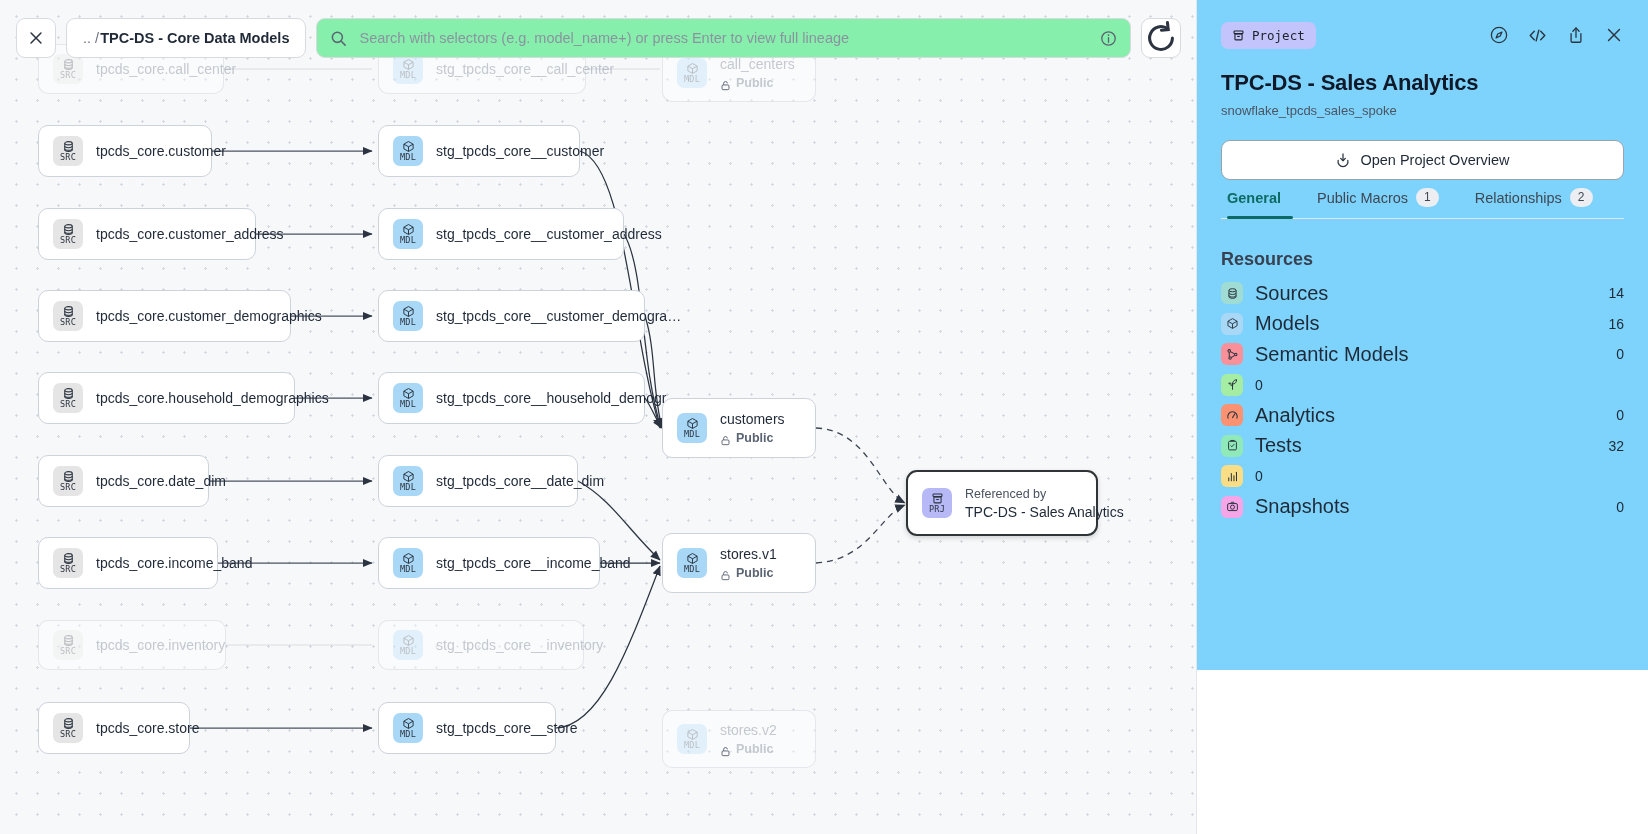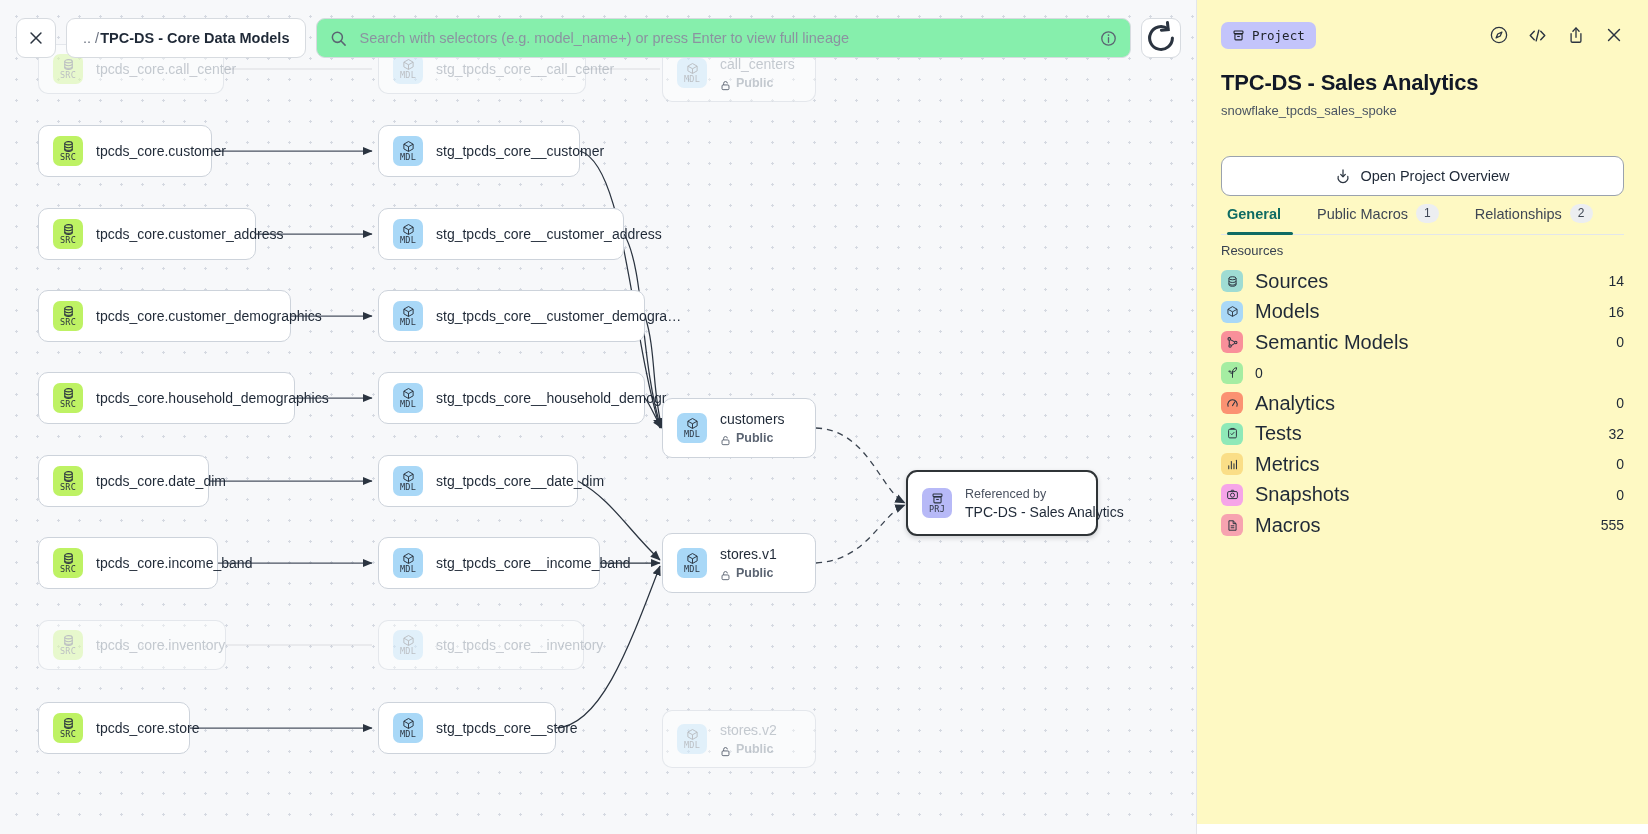--- a/index.html
+++ b/index.html
@@ -85,57 +85,57 @@
     width:30px; height:30px; border-radius:7px; flex:none;
     display:flex; flex-direction:column; align-items:center; justify-content:center;
     gap:0px;
   }
   .badge svg { display:block; }
   .badge .bl {
     font-family:"DejaVu Sans Mono", monospace;
     font-size:8.5px; line-height:9px; letter-spacing:.2px;
     color:#2b3440; font-weight:400; margin-top:0px;
   }
-  .badge-src { background:#bef264; }
+  .badge-src { background:#e5e5e5; }
   .badge-mdl { background:#a9d8f7; }
   .badge-prj { background:#b7b9f7; }
   .n-body { display:flex; flex-direction:column; justify-content:center; min-width:0; }
   .n-title { font-size:14px; color:#1f2937; white-space:nowrap; line-height:18px; }
   .n-sub {
     font-size:12.5px; color:#5b6472; display:flex; align-items:flex-end; gap:5px;
     line-height:16px; margin-top:2px; white-space:nowrap;font-weight:bold;
   }
   .n-sub svg { flex:none; }
   .n-pre { font-size:12.5px; color:#4a5260; line-height:16px; white-space:nowrap; }
   .n-name2 { font-size:14px; color:#1f2937; line-height:18px; white-space:nowrap; margin-top:1px; }
 
   
   .panel {
-    width:451px; height:824px; background:#fef9c3; position:relative;
+    width:451px; height:670px; background:#7dd3fc; position:relative;
     padding:0 24px;
   }
   .panel-top {
     display:flex; align-items:center; justify-content:space-between;
     height:56px; padding-top:14px;
   }
   .proj-pill {
     background:#c3c4fb; border-radius:7px; height:27px;
     display:flex; align-items:center; gap:7px; padding:0 11px;
     font-family:"DejaVu Sans Mono", monospace;
     font-size:12.5px; color:#20242b; cursor:pointer;
   }
   .panel-icons { display:flex; align-items:center; gap:18px; }
   .panel-icons .pic { cursor:pointer; display:flex; }
   .panel-title {
     font-size:22px; font-weight:700; color:#111827; margin-top:14px;
     letter-spacing:-.2px;
   }
   .panel-sub { font-size:13px; color:#4b5563; margin-top:7px; }
   .overview-btn {
-    margin-top:38px; height:40px; width:100%;
+    margin-top:22px; height:40px; width:100%;
     border:1px solid #9aa2ae; border-radius:9px; background:#fff;
     display:flex; align-items:center; justify-content:center; gap:9px;
     font-size:14.5px; color:#1f2937; cursor:pointer;
   }
   .tabs {
     display:flex; gap:0; margin-top:8px; border-bottom:1px solid #e3e6ea;
   }
   .tab {
     display:flex; align-items:center; gap:8px;
     padding:0 18px 11px 18px; font-size:14.5px; color:#3f4754;
@@ -146,21 +146,21 @@
   .tab.active::after {
     content:""; position:absolute; left:0; right:8px; bottom:-1px;
     height:3px; background:#0e6b63; border-radius:2px;
   }
   .tab:first-child.active::after { left:6px; right:6px; }
   .tab-count {
     background:#eceef1; border-radius:10px; font-size:12px; color:#3f4754;
     padding:1px 8px; font-weight:400; line-height:17px;
   }
   .sec-label {
-    font-size:13px; font-weight:400; color:#374151; margin-top:8px;
+    font-size:18px; font-weight:700; color:#374151; margin-top:30px;
   }
   .res-list { margin-top:8px; }
   .res-row {
     display:flex; align-items:center; height:30.5px; gap:12px; cursor:pointer;
   }
   .res-ico {
     width:22px; height:22px; border-radius:6px; flex:none;
     display:flex; align-items:center; justify-content:center;
   }
   .res-name { font-size:20px; color:#1f2937; flex:1; }
@@ -723,40 +723,28 @@
         </div>
         <div class="res-row">
           <span class="res-ico" style="background:#fade87">
             <svg width="13" height="13" viewBox="0 0 16 16" fill="none" stroke="#2b3440" stroke-width="1.25" stroke-linecap="round">
               <path d="M3.4 13.2 V9.6"></path>
               <path d="M6.6 13.2 V4.4"></path>
               <path d="M9.8 13.2 V7.2"></path>
               <path d="M12.9 13.2 V2.9"></path>
             </svg>
           </span>
-          <span class="res-name">Metrics</span>
           <span class="res-val">0</span>
         </div>
         <div class="res-row">
           <span class="res-ico" style="background:#f6a5e8">
             <svg width="13" height="13" viewBox="0 0 16 16" fill="none" stroke="#2b3440" stroke-width="1.2">
               <rect x="2" y="4.4" width="12" height="8.6" rx="1.6"></rect>
               <circle cx="8" cy="8.8" r="2.5"></circle>
               <path d="M5.6 4.4 L6.6 2.8 h2.8 l1 1.6"></path>
             </svg>
           </span>
           <span class="res-name">Snapshots</span>
           <span class="res-val">0</span>
         </div>
-        <div class="res-row">
-          <span class="res-ico" style="background:#f7a3b0">
-            <svg width="13" height="13" viewBox="0 0 16 16" fill="none" stroke="#2b3440" stroke-width="1.2" stroke-linejoin="round">
-              <path d="M3.6 2.2 h5.2 l3.6 3.5 V13.8 H3.6 Z"></path>
-              <path d="M8.8 2.2 V5.7 h3.6"></path>
-              <path d="M5.8 8.4 h4.4 M5.8 10.8 h4.4"></path>
-            </svg>
-          </span>
-          <span class="res-name">Macros</span>
-          <span class="res-val">555</span>
-        </div>
       </div>
   </div>
 </div>
 
 </body></html>

